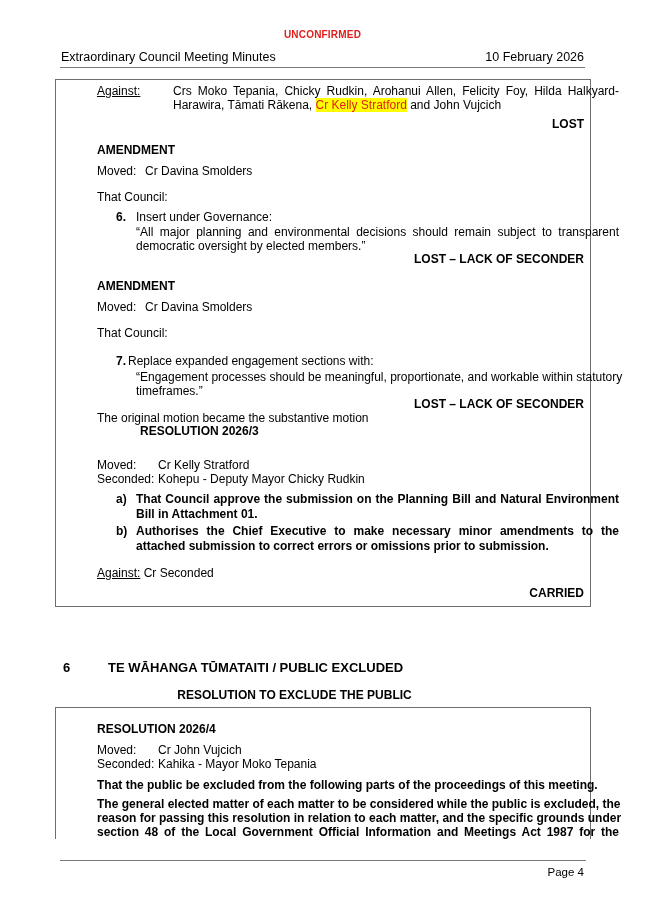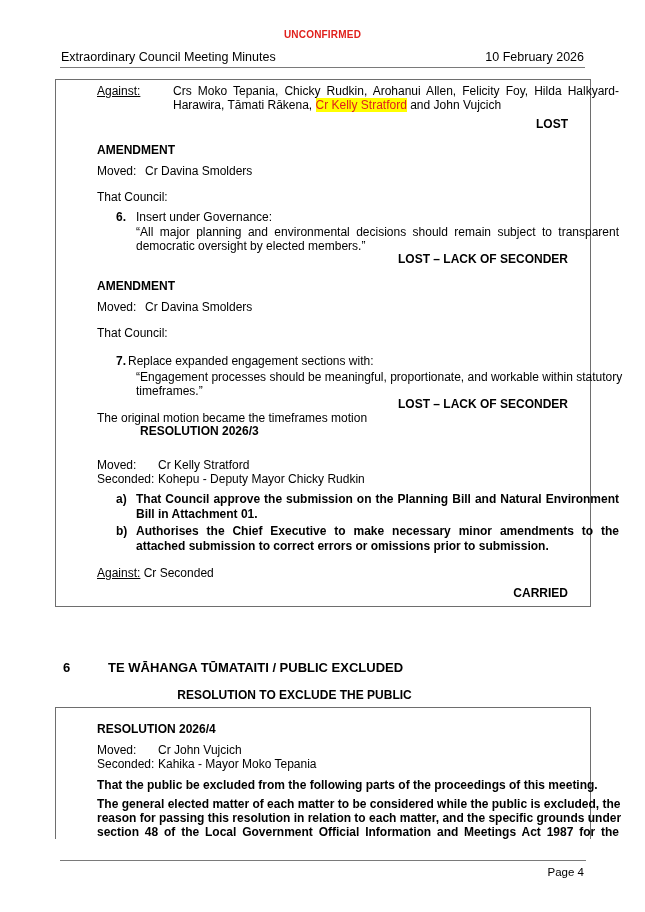--- a/index.html
+++ b/index.html
@@ -16,21 +16,21 @@
   .hdr-right { top: 50px; right: 61px; font-size: 12.5px; }
   .hdr-rule { top: 67px; left: 60px; width: 525px; height: 0; border-top: 1px solid #7a7a7a; }
 
   .box { border: 1px solid #6e6e6e; box-sizing: border-box; }
   .box1 { top: 79px; left: 55px; width: 536px; height: 528px; }
   .box2 { top: 707px; left: 55px; width: 536px; height: 132px; border-bottom: none; }
 
   .t { position: absolute; font-size: 12px; line-height: 14px; white-space: nowrap; margin-left: 35px; }
   .b { font-weight: bold; }
   .u { text-decoration: underline; }
-  .r { right: 22px; text-align: right; }
+  .r { right: 6px; text-align: right; }
   .hl { background: #ffff00; color: #e0201c; }
 
   .sec-num { top: 660px; left: 63px; font-size: 13px; font-weight: bold; }
   .sec-title { top: 660px; left: 108px; font-size: 13px; font-weight: bold; }
   .sub-title { top: 688px; left: 0; width: 589px; text-align: center; font-weight: bold; font-size: 12px; }
 
   .ftr-rule { top: 860px; left: 60px; width: 526px; height: 0; border-top: 1px solid #7a7a7a; }
   .ftr-page { top: 866px; right: 61px; font-size: 11.5px; }
 </style>
 </head>
@@ -60,21 +60,21 @@
 
   <div class="t b" style="top:199px;left:6px;">AMENDMENT</div>
   <div class="t" style="top:220px;left:6px;">Moved:</div>
   <div class="t" style="top:220px;left:54px;">Cr Davina Smolders</div>
   <div class="t" style="top:246px;left:6px;">That Council:</div>
   <div class="t b" style="top:274px;left:25px;">7.</div>
   <div class="t" style="top:274px;left:37px;">Replace expanded engagement sections with:</div>
   <div class="t" style="top:290px;left:45px;width:483px;text-align:justify;text-align-last:justify;">“Engagement processes should be meaningful, proportionate, and workable within statutory</div>
   <div class="t" style="top:304px;left:45px;">timeframes.”</div>
   <div class="t b r" style="top:317px;">LOST – LACK OF SECONDER</div>
-  <div class="t" style="top:331px;left:6px;">The original motion became the timeframes motion</div>
+  <div class="t" style="top:331px;left:6px;">The original motion became the substantive motion</div>
 
   <div class="t b" style="top:344px;left:6px;padding-left:43px;">RESOLUTION  2026/3</div>
   <div class="t" style="top:378px;left:6px;">Moved:</div>
   <div class="t" style="top:378px;left:67px;">Cr Kelly Stratford</div>
   <div class="t" style="top:392px;left:6px;">Seconded:</div>
   <div class="t" style="top:392px;left:67px;">Kohepu - Deputy Mayor Chicky Rudkin</div>
 
   <div class="t b" style="top:412px;left:25px;">a)</div>
   <div class="t b" style="top:412px;left:45px;width:483px;text-align:justify;text-align-last:justify;">That Council approve the submission on the Planning Bill and Natural Environment</div>
   <div class="t b" style="top:427px;left:45px;">Bill in Attachment 01.</div>

